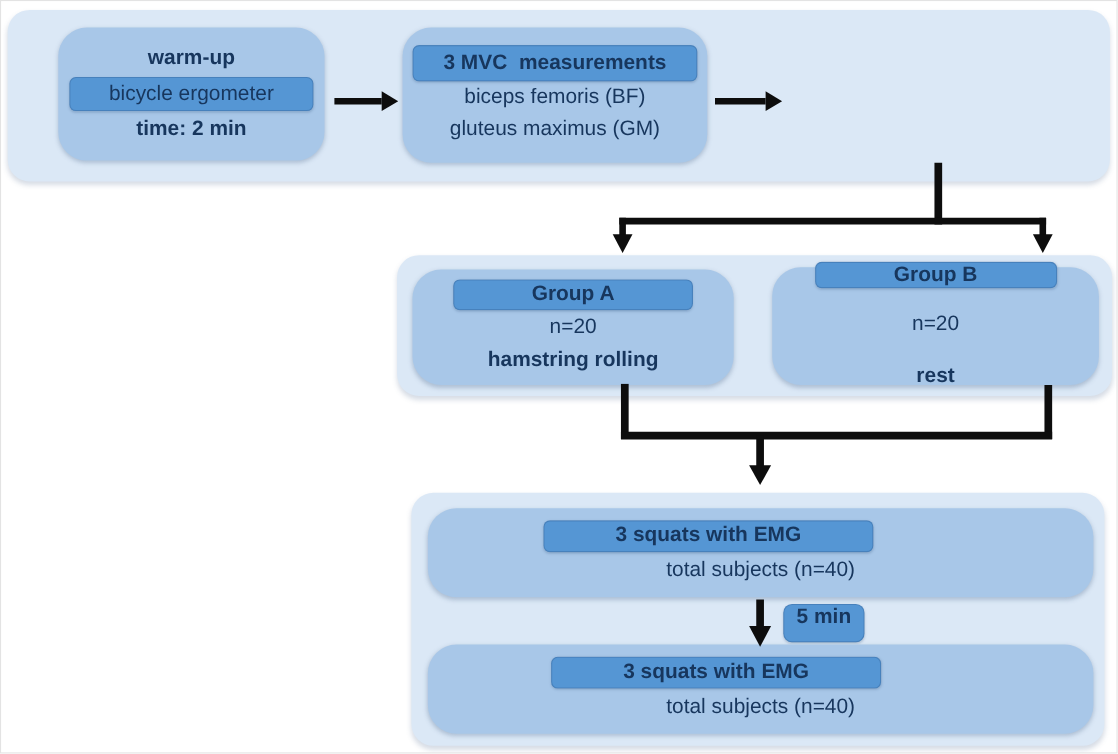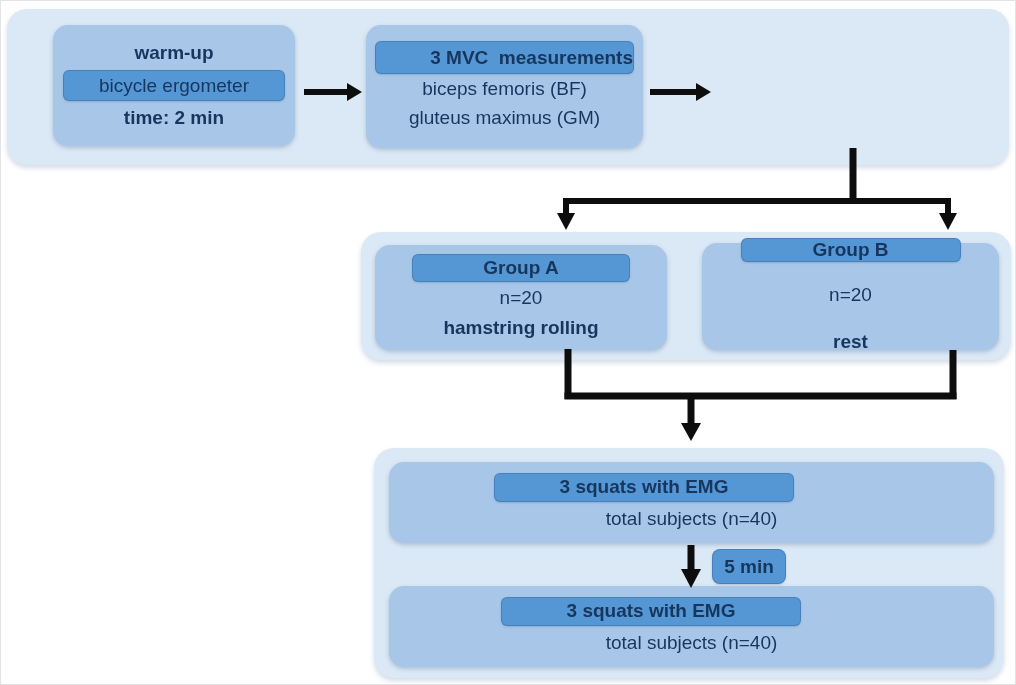--- a/index.html
+++ b/index.html
@@ -17,38 +17,38 @@
   }
   .container{
     position:absolute;
     background:var(--container_bg,#dbe8f6);
     border-radius:20px;
     box-shadow:0 3px 5px rgba(120,140,170,.30);
   }
   .box{
     position:absolute;
     background:var(--box_bg,#a8c7e8);
-    border-radius:15px;
+    border-radius:26px;
     box-shadow:0 2px 4px rgba(90,115,150,.35);
     color:var(--ink,#17365d);
     font-size:19px;
     display:flex;flex-direction:column;
     align-items:center;justify-content:center;
     text-align:center;
   }
   .band{
     background:var(--band_bg,#5596d4);
     border:1px solid rgba(35,75,125,.28);
     border-radius:6px;
     box-sizing:border-box;
     display:flex;align-items:center;justify-content:center;
     box-shadow:0 1px 2px rgba(60,90,130,.25);
   }
   .bold{font-weight:700;}
-  .ws-pre{white-space:pre;justify-content:flex-end;}
+  .ws-pre{white-space:pre;}
   .line{line-height:28px;}
   
   .box-warmup{left:46px;top:16px;width:242px;height:121px;gap:3px;}
   .box-warmup .band{width:222px;height:31px;}
   .box-mvc{left:359px;top:16px;width:277px;height:123px;gap:1px;}
   .box-mvc .band{width:259px;height:33px;}
   .box-pretest{left:711px;top:14px;width:280px;height:125px;justify-content:space-between;padding:16px 0;box-sizing:border-box;}
   .band-pretest1{width:204px;height:33px;}
   .band-pretest2{width:166px;height:33px;}
   
@@ -62,21 +62,21 @@
   .box-post1 .band,.box-post2 .band{width:300px;height:29px;align-self:flex-start;}
   .box-post1 .band{margin-left:105px;}
   .box-post2 .band{margin-left:112px;}
   .badge{
     position:absolute;left:338px;top:101px;width:74px;height:35px;
     background:var(--band_bg,#5596d4);
     border:1px solid rgba(35,75,125,.28);
     border-radius:8px;
     box-sizing:border-box;
     color:var(--ink,#17365d);font-size:19px;font-weight:700;
-    display:flex;align-items:center;justify-content:center;
+    display:flex;justify-content:center;
     box-shadow:0 1px 2px rgba(60,90,130,.25);
   }
   .arrows{position:absolute;left:0;top:0;pointer-events:none;}
   .arrows line{stroke:var(--arrow,#0d0d0d);}
   .arrows polygon{fill:var(--arrow,#0d0d0d);}
 </style>
 </head>
 <body>
 
 <div class="canvas">

